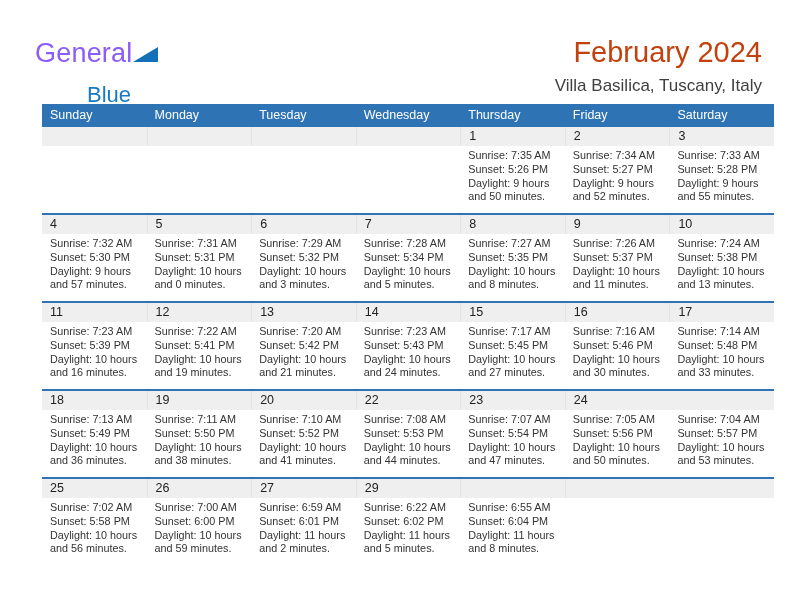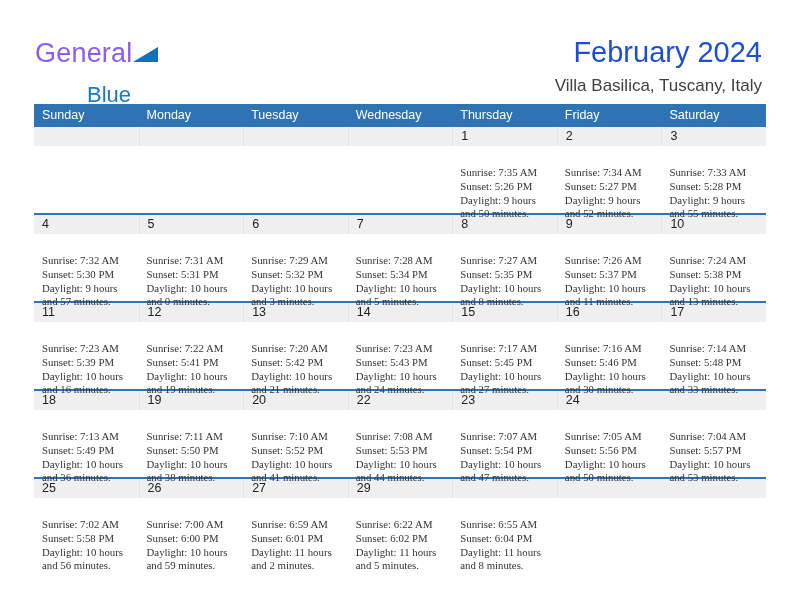--- a/index.html
+++ b/index.html
@@ -14,41 +14,41 @@
   .logo-triangle {
     display: inline-block; width: 0; height: 0;
     border-bottom: 15px solid #1470B7;
     border-left: 25px solid transparent;
     margin-left: 1px;
     vertical-align: baseline;
   }
   .logo-line2 { font-size: 22px; color: #1779C4; line-height: 1; margin-top: 17px; margin-left: 52px; }
 
   
-  .title { position: absolute; top: 36px; right: 30px; font-size: 29px; color: #1d4ed8; }
+  .title { position: absolute; top: 36px; right: 30px; font-size: 29px; color: #c2410c; }
   .subtitle { position: absolute; top: 76px; right: 30px; font-size: 17px; color: #404040; }
 
   
-  .calendar { position: absolute; left: 34px; top: 104px; width: 732px; }
+  .calendar { position: absolute; left: 42px; top: 104px; width: 732px; }
   .dow-row {
     display: grid; grid-template-columns: repeat(7, 1fr);
     background: #2E74B5; height: 21px; align-items: center;
   }
   .dow { color: #ffffff; font-size: 12.5px; padding-left: 8px; white-space: nowrap; overflow: hidden; }
 
   .week-row { border-top: 2px solid #2E74B5; height: 88px; }
   .day-band {
     display: grid; grid-template-columns: repeat(7, 1fr);
     background: #EFEFEF; height: 19px; align-items: center;
   }
   .day-num { font-size: 12.5px; color: #222222; padding-left: 8px; height: 100%; line-height: 19px; }
   .day-num + .day-num { border-left: 1px solid #e2e2e2; }
 
   .content-band { display: grid; grid-template-columns: repeat(7, 1fr); }
-  .cell { padding: 20px 4px 0 8px; font-family: Liberation Serif, serif; }
+  .cell { padding: 3px 4px 0 8px; }
   .cell-line { font-size: 10.8px; line-height: 13.8px; color: #333333; white-space: nowrap; overflow: hidden; }
 </style>
 </head>
 <body>
 
 <div class="page">
 
   <div class="logo">
     <div class="logo-line1"><span>General</span><span class="logo-triangle"></span></div>
     <div class="logo-line2">Blue</div>

